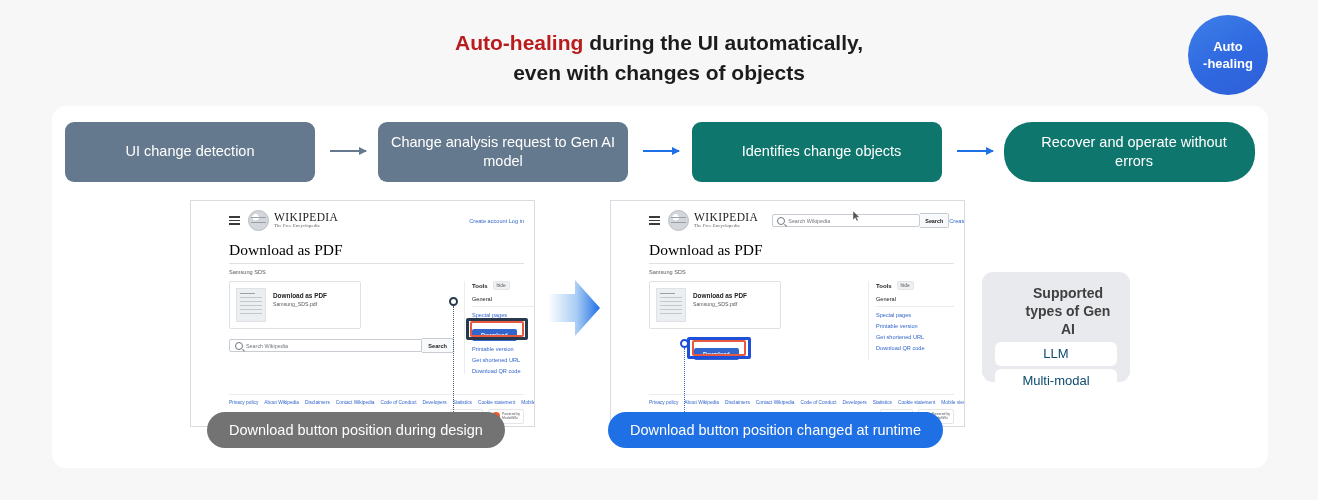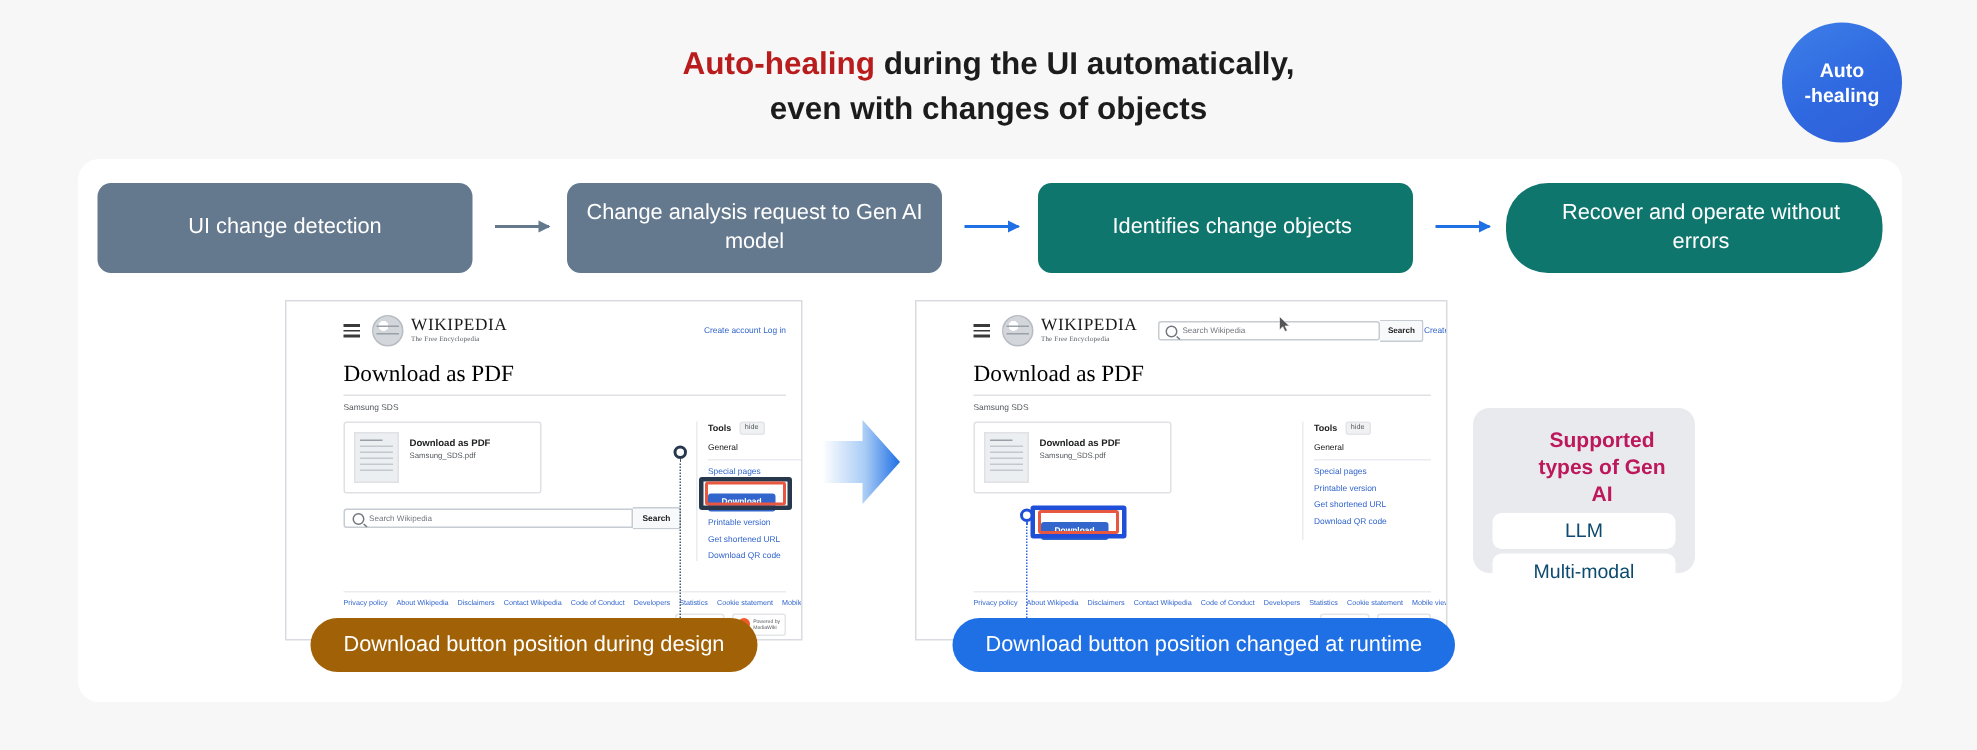--- a/index.html
+++ b/index.html
@@ -117,26 +117,26 @@
   .wbadge .ic{width:8px;height:8px;border-radius:50%;flex:0 0 auto;}
   .wbadge .ic.b{background:#3366cc;}
   .wbadge .ic.o{background:#f05a28;}
   .wbadge .tx{font-size:3.4px;color:#54595d;line-height:1.25;white-space:nowrap;}
 
   
   .bigarrow{position:absolute;left:496px;top:174px;width:52px;height:56px;}
   
   .pill{position:absolute;height:36px;border-radius:18px;display:flex;align-items:center;
     justify-content:center;color:#fff;font-size:14.5px;padding:0 22px;box-sizing:border-box;white-space:nowrap;}
-  .pillL{left:155px;top:306px;background:#a16207;}
-  .pillR{left:583px;top:306px;background:#1f6fe5;}
+  .pillL{left:155px;top:306px;background:#737373;}
+  .pillR{left:556px;top:306px;background:#1f6fe5;}
   
   .sup{position:absolute;left:930px;top:166px;width:148px;height:110px;background:#e8eaed;border-radius:11px;
     padding:12px 13px;box-sizing:border-box;}
-  .sup .sut{font-size:14px;font-weight:bold;color:#be185d;text-align:center;line-height:1.3;margin-left:24px;}
+  .sup .sut{font-size:14px;font-weight:bold;color:#404040;text-align:center;line-height:1.3;margin-left:24px;}
   .sup .chip{background:#fff;border-radius:6px;height:24px;display:flex;align-items:center;justify-content:center;
     font-size:13px;color:#0c4a6e;margin-top:3px;}
 </style>
 </head>
 <body>
 
 <div class="headline">
   <span class="hl">Auto-healing</span><span> during the UI automatically,</span><br>
   <span>even with changes of objects</span>
 </div>

